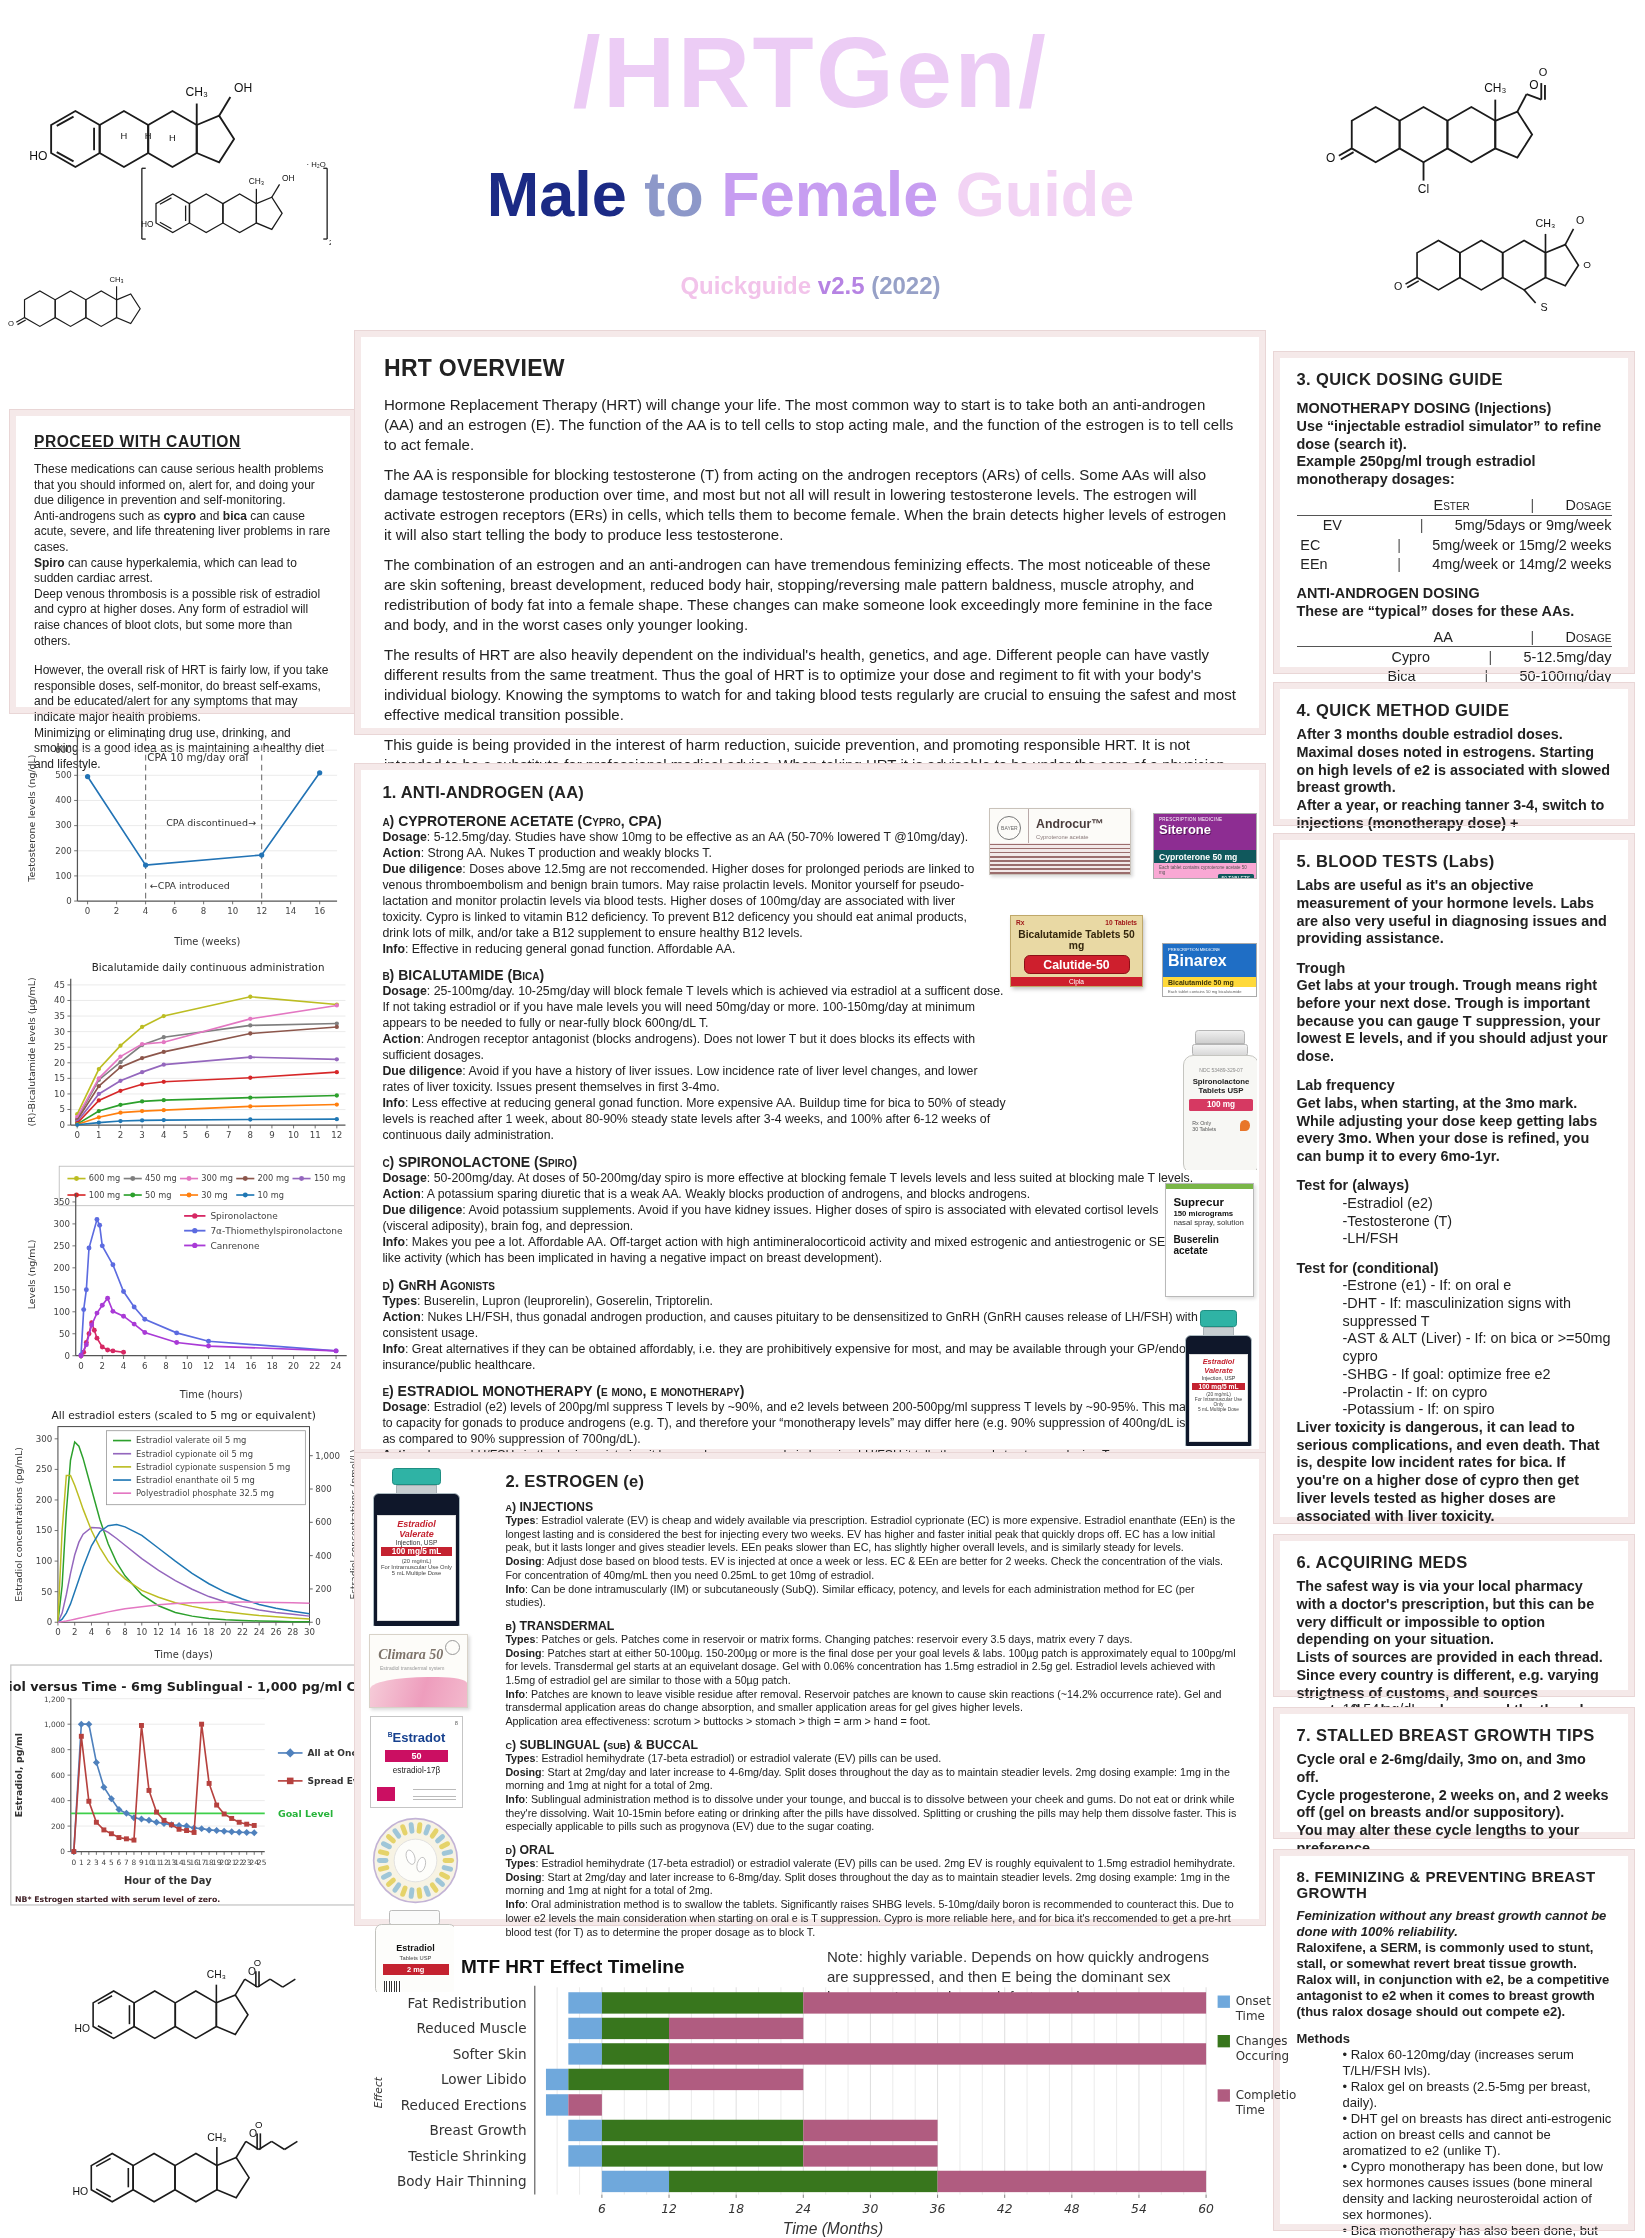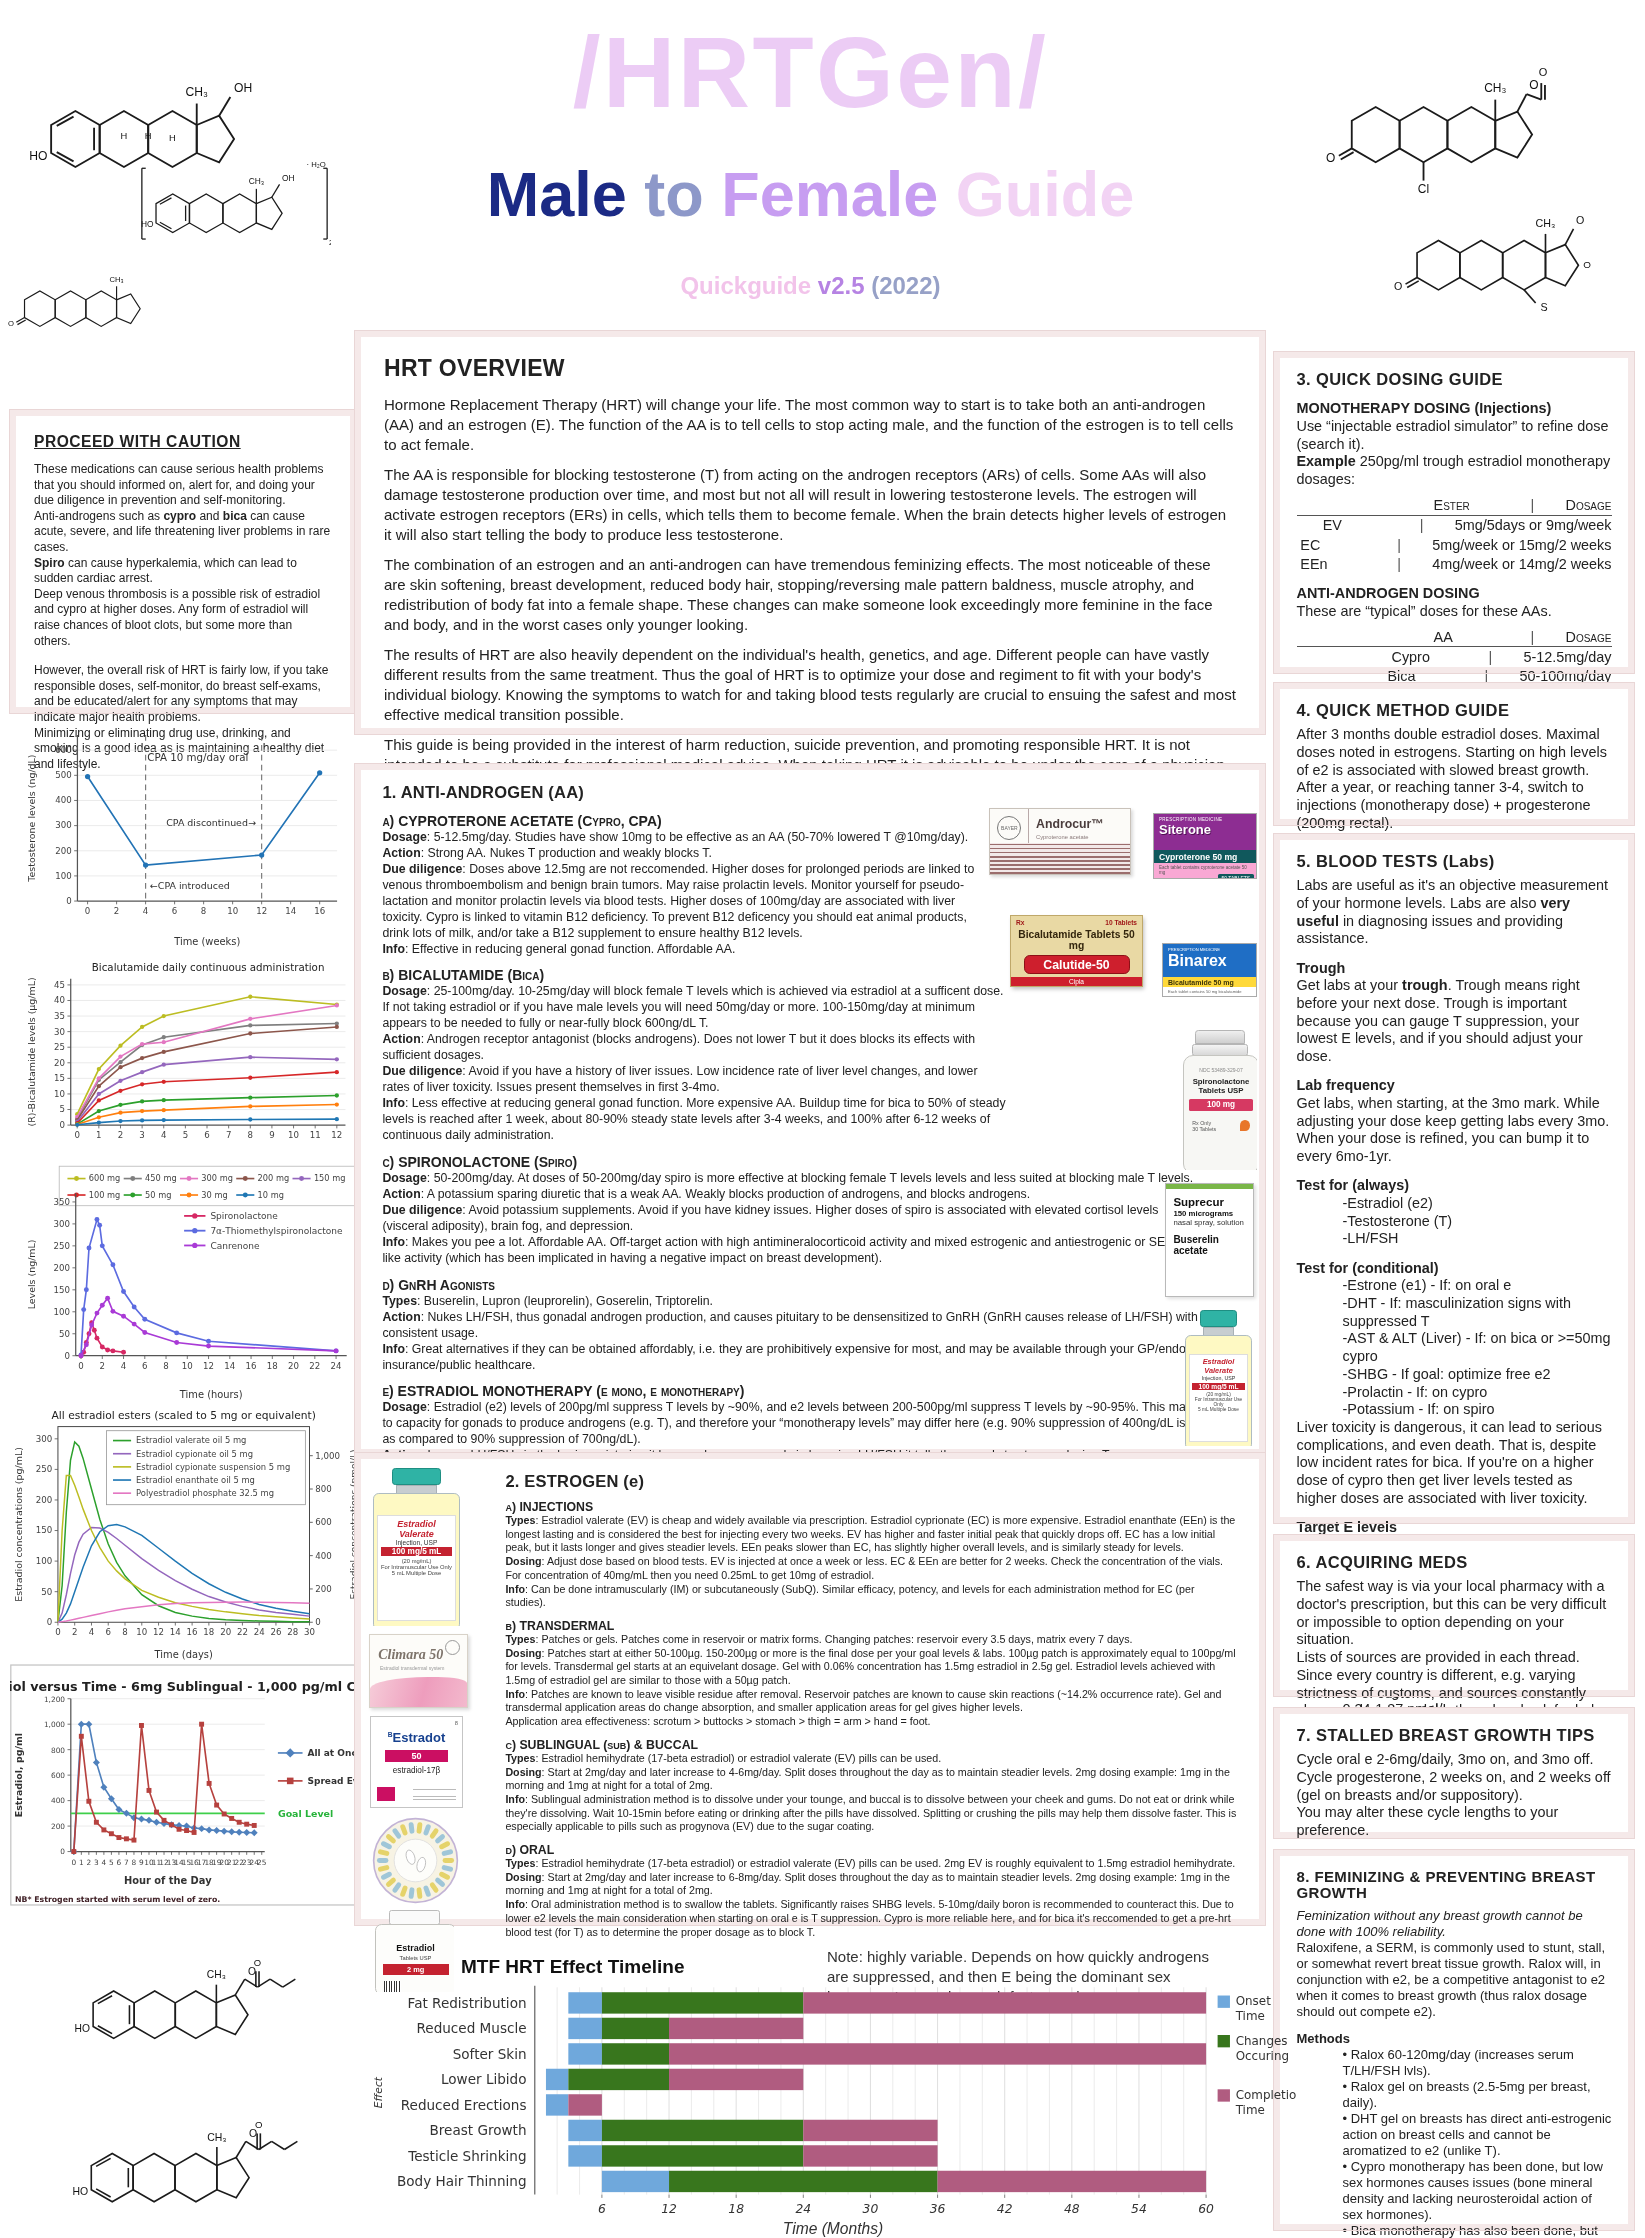--- a/index.html
+++ b/index.html
@@ -29,21 +29,21 @@
   .drug-h{font-weight:bold;font-size:14px;margin-top:10.7px;font-variant:small-caps;}
   #panel1 .line{font-size:12.3px;line-height:16px;}
   #panel2 .line{font-size:10.7px;line-height:13.7px;}
   #panel2 .drug-h{font-size:12.3px;margin-top:9px;}
   #s2-body, #panel2 .sec-title{margin-left:123px;}
   #s2-body{width:732px;}
   
   .rp{left:1274px;width:360px;padding:13px 16.5px;font-size:14.4px;line-height:17.7px;}
   .rp h3{margin:0 0 6.6px 0;font-size:16.5px;letter-spacing:0.4px;font-weight:bold;}
   .rp .sub-h{font-weight:bold;margin-top:11.5px;}
-  .rp .rpara{margin:0;}
+  .rp .rpara{margin:0;font-weight:bold;}
   .rp .ind{padding-left:46px;}
   .rp .trow{display:flex;margin-top:1.6px;justify-content:flex-end;}
   .rp .thead{font-variant:small-caps;border-bottom:1.2px solid #555;margin-top:8.2px;}
   .rp .c1{width:97px;flex:none;}
   .rp .cbar{width:35px;flex:none;color:#555;}
   .rp .see{margin-top:13px;letter-spacing:0.3px;}
   .rp .ital{font-style:italic;}
   .rp.compact{font-size:13px;line-height:16px;}
   .rp.compact h3{font-size:15px;}
   
@@ -99,21 +99,21 @@
   
   #p-suprecur{background:#fff;border:0.8px solid #b9b9b9;box-shadow:1.6px 1.6px 3.3px rgba(0,0,0,.12);padding:6.6px 7.4px;}
   #p-suprecur .topbar{position:absolute;left:0;top:0;width:100%;height:5px;background:#7ab648;}
   #p-suprecur .l1{margin-top:5px;font-size:11.5px;font-weight:bold;color:#111;}
   #p-suprecur .l2{font-size:7.8px;font-weight:bold;color:#111;margin-top:1.6px;}
   #p-suprecur .l3{font-size:7.8px;color:#333;}
   #p-suprecur .l4{font-size:10px;font-weight:bold;color:#111;margin-top:6.6px;line-height:11px;}
   
   .vial .vcap{margin:0 auto;width:52%;height:15px;background:#2fb3a5;border-radius:3.3px;border:0.8px solid #1e8e82;}
   .vial .vneck{margin:0 auto;width:44%;height:6.6px;background:#c7cdd0;border:0.8px solid #a9b1b5;}
-  .vial .vbody{margin:0 auto;margin-top:-0.8px;width:96%;height:calc(100% - 23px);background:#fef9c3;border:0.8px solid #aebcc2;border-radius:5.8px;position:relative;}
+  .vial .vbody{margin:0 auto;margin-top:-0.8px;width:96%;height:calc(100% - 23px);background:#0f172a;border:0.8px solid #aebcc2;border-radius:5.8px;position:relative;}
   .vial .vlabel{position:absolute;left:4%;right:4%;top:16%;bottom:6%;background:#fff;border:0.8px solid #ddd;padding:2.5px 2.5px;text-align:center;}
   .vial .vn{font-weight:bold;color:#c42230;font-style:italic;}
   .vial .vf{color:#333;}
   .vial .vs{background:#c42230;color:#fff;font-weight:bold;margin:1.6px 0;}
   .vial .vx{color:#444;}
   #p-vial1 .vn{font-size:7.4px;} #p-vial1 .vf{font-size:5.3px;} #p-vial1 .vs{font-size:6.6px;} #p-vial1 .vx{font-size:4.8px;}
   #p-vial2 .vn{font-size:9px;} #p-vial2 .vf{font-size:6.6px;} #p-vial2 .vs{font-size:8.2px;} #p-vial2 .vx{font-size:5.8px;}
   
   #p-climara{background:#fdfcf9;border:0.8px solid #d8d2c8;box-shadow:1.6px 1.6px 3.3px rgba(0,0,0,.15);}
   #p-climara .cl-logo{position:absolute;right:6.6px;top:5px;width:13px;height:13px;border:0.8px solid #999;border-radius:50%;font-size:4.1px;color:#888;text-align:center;line-height:13px;}

